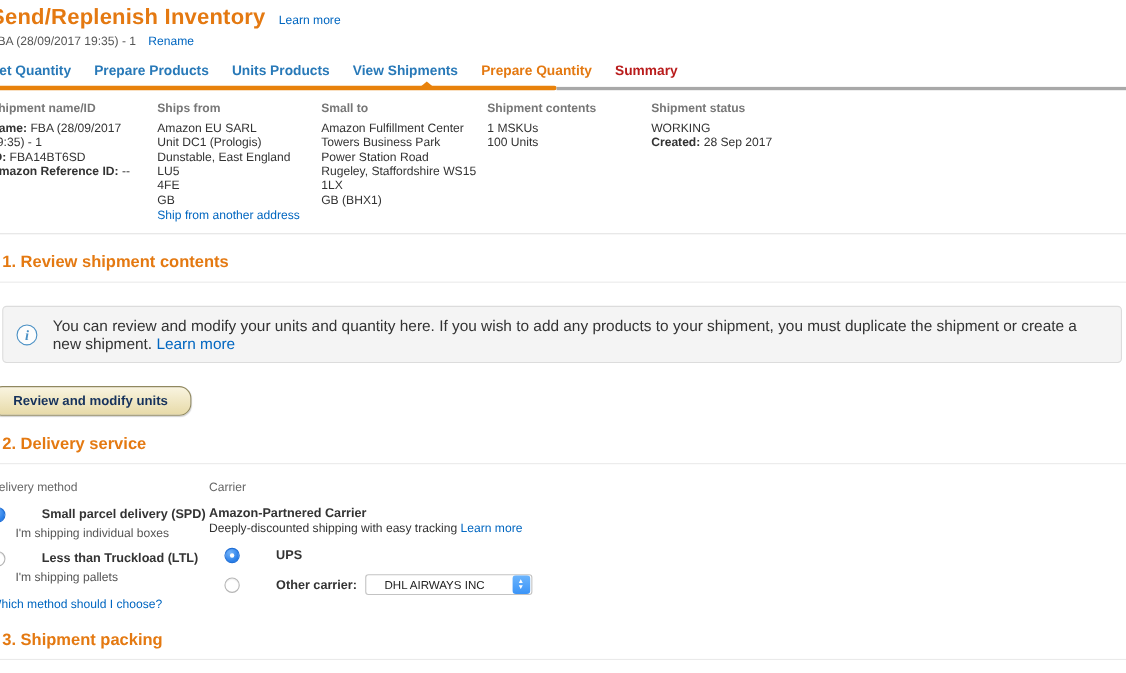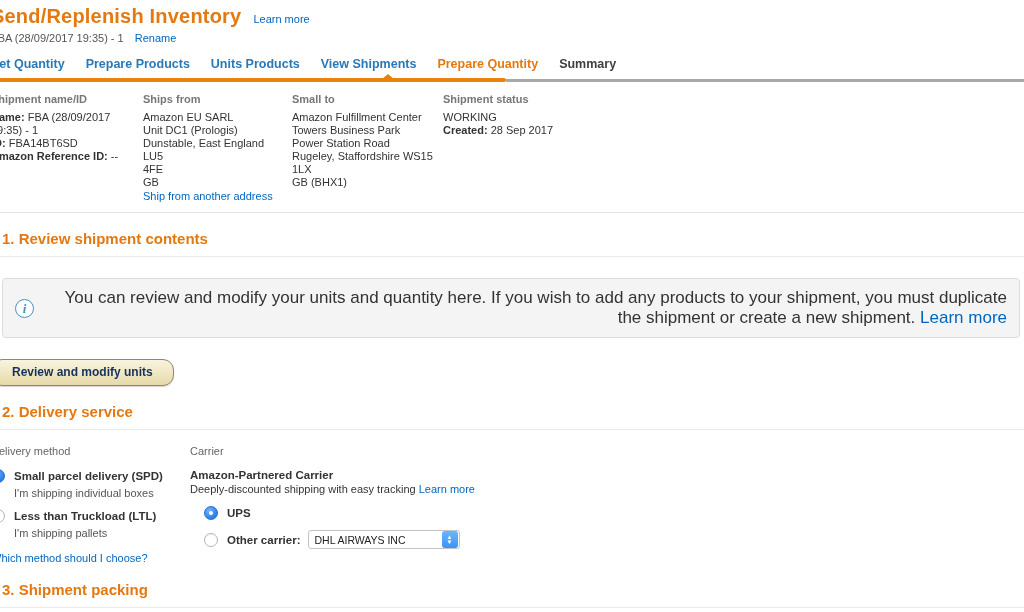--- a/index.html
+++ b/index.html
@@ -17,21 +17,21 @@
   .page-title { color: #e47911; font-size: 20px; font-weight: bold; letter-spacing: 0.2px; }
   .title-learn-more { margin-left: 12px; font-size: 11px; }
   a.link { color: #0066c0; text-decoration: none; cursor: pointer; }
   .subtitle-row { margin-top: 4px; font-size: 11px; color: #555; }
   .subtitle-row .rename { margin-left: 8px; }
 
   
   .tabs { display: flex; margin-top: 13px; font-size: 12.5px; font-weight: bold; }
   .tab { margin-right: 21px; color: #2879b8; cursor: pointer; white-space: nowrap; }
   .tab.active { color: #e47911; }
-  .tab.disabled { color: #404040; }
+  .tab.disabled { color: #b91c1c; }
   .tab-underline { position: relative; margin-top: 7px; height: 4px; display: flex; }
   .underline-orange { width: 515px; height: 3.5px; background: #e8820c; border-radius: 0 2px 2px 0; }
   .underline-gray { width: 518px; height: 3px; margin-top: 0.5px; background: #a8a8a8; }
   .tab-caret { position: absolute; left: 391px; top: -4px; width: 0; height: 0;
     border-left: 6px solid transparent; border-right: 6px solid transparent; border-bottom: 5px solid #e8820c; }
 
   
   .ship-table { display: flex; margin-top: 11px; line-height: 13px; }
   .ship-col { padding-right: 10px; }
   .col-name { width: 152px; }
@@ -50,55 +50,55 @@
   .section-heading { color: #e47911; font-size: 15px; font-weight: bold;
     margin-top: 17px; padding: 0 0 9px 11px; border-bottom: 1px solid #eaeaea; }
 
   
   .info-bar { margin: 21px 4px 0 11px; background: #f4f4f4; border: 1px solid #dcdcdc;
     border-radius: 4px; padding: 9px 12px; display: flex; align-items: center; }
   .info-icon { flex: 0 0 auto; width: 19px; height: 19px; border-radius: 50%;
     border: 1.5px solid #4a90c4; color: #4a90c4; font-family: "Liberation Serif", serif;
     font-style: italic; font-weight: bold; font-size: 13px; text-align: center; line-height: 18px;
     margin-right: 14px; background: #fdfdfd; }
-  .info-text { font-size: 17px; color: #333; text-align: right; }
+  .info-text { font-size: 14px; color: #333; }
 
   
   .amz-button { display: inline-block; margin-top: 21px; padding: 5px 20px 6px 20px;
     background: linear-gradient(#f9f4e0, #e7daa8); border: 1px solid #90885f;
     border-radius: 11px; color: #16325c; font-weight: bold; font-size: 12px;
     box-shadow: 0 1px 1px rgba(0,0,0,0.18); cursor: pointer; }
 
   
   .delivery-cols { display: flex; margin-top: 15px; }
   .delivery-method-col { width: 199px; }
   .carrier-col { flex: 1; }
   .col-label { color: #666; margin-bottom: 12px; }
   .radio-row { display: flex; align-items: flex-start; margin-bottom: 4px; cursor: pointer; }
   .radio { flex: 0 0 auto; width: 14px; height: 14px; border-radius: 50%; margin-right: 9px; margin-top: 0; }
   .radio.off { background: #fff; border: 1px solid #b5b5b5; box-shadow: inset 0 1px 1px rgba(0,0,0,0.06); }
   .radio.on { background: radial-gradient(circle at 35% 30%, #74b4fb, #2a7fe8 70%); border: 1px solid #2270d6; position: relative; }
   .radio.on::after { content: ""; position: absolute; left: 4px; top: 4px; width: 4px; height: 4px;
     border-radius: 50%; background: #fff; }
-  .radio-label { font-weight: bold; color: #333; font-size: 11.5px; line-height: 14px; }
+  .radio-label { font-weight: bold; color: #333; font-size: 11.5px; line-height: 14px; margin-left: 24px; }
   .radio-sub { color: #555; margin: 0 0 9px 23px; line-height: 13px; }
   .method-help { margin-top: 12px; }
 
   .carrier-title { font-weight: bold; font-size: 11.5px; }
   .carrier-sub { margin-top: 2px; color: #333; }
   .carrier-radio { margin: 11px 0 10px 14px; align-items: center; text-align: right; }
   .own-label { color: #333; margin: 2px 0 9px 0; }
   .other-row { margin-left: 14px; align-items: center; }
   .other-row .radio { margin-top: 0; }
 
   
   .select { display: inline-flex; align-items: center; width: 152px; height: 19px;
     border: 1px solid #c3c3c3; border-radius: 3px; background: #fff; margin-left: 7px;
     overflow: hidden; cursor: pointer; vertical-align: middle; }
-  .select-value { flex: 1; padding-left: 6px; font-size: 10.5px; color: #222; white-space: nowrap; }
+  .select-value { flex: 1; padding-left: 17px; font-size: 10.5px; color: #222; white-space: nowrap; }
   .select-stepper { width: 16px; height: 17px; margin: 0 1px; border-radius: 3px;
     background: linear-gradient(#6cb5fd, #3b94f7); display: flex; flex-direction: column;
     align-items: center; justify-content: center; color: #fff; }
   .select-stepper span { font-size: 6px; line-height: 5px; }
 </style>
 </head>
 <body>
 
 <div class="wrapper">
 
@@ -150,20 +150,27 @@
       <div class="col-header">Small to</div>
       <div>
           <div class="line">Amazon Fulfillment Center</div>
           <div class="line">Towers Business Park</div>
           <div class="line">Power Station Road</div>
           <div class="line">Rugeley, Staffordshire WS15</div>
           <div class="line">1LX</div>
           <div class="line">GB (BHX1)</div>
         </div>
     </div>
+    <div class="ship-col col-contents">
+      <div class="col-header">Shipment contents</div>
+      <div>
+          <div class="line">1 MSKUs</div>
+          <div class="line">100 Units</div>
+        </div>
+    </div>
     <div class="ship-col col-status">
       <div class="col-header">Shipment status</div>
       <div class="line">WORKING</div>
       <div class="line"><b>Created:</b> <span>28 Sep 2017</span></div>
     </div>
   </div>
 
   <div class="divider"></div>
 
   

